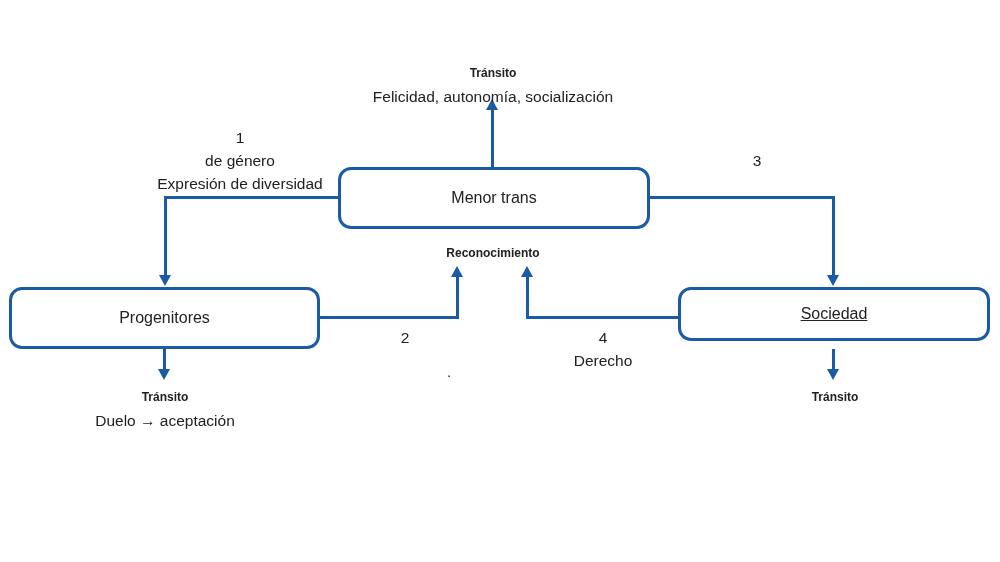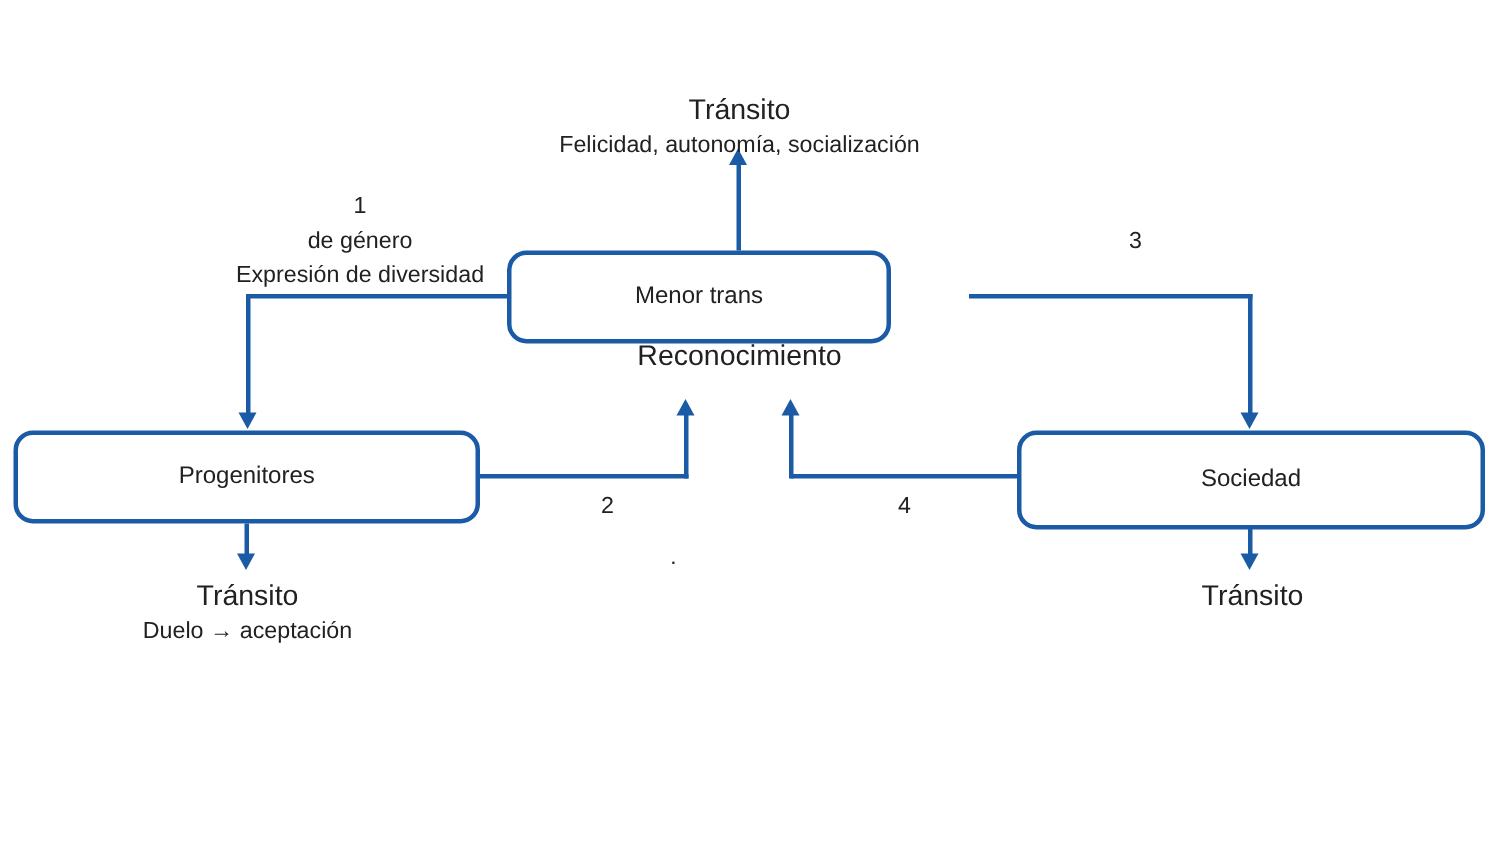--- a/index.html
+++ b/index.html
@@ -54,22 +54,22 @@
     border-top: 11px solid var(--accent);
   }
   .lbl {
     position: absolute;
     text-align: center;
     font-size: 15.5px;
     line-height: 23px;
     z-index: 3;
   }
   .bold {
-    font-weight: 400;
-    font-size: 19px;
+    font-weight: 700;
+    font-size: 12px;
   }
 </style>
 </head>
 <body>
 
 <div class="canvas">
 
   <div class="seg" style="left:491px;top:110px;width:3px;height:57px;"></div>
   <div class="arrow up" style="left:486px;top:99px;"></div>
 
@@ -88,53 +88,54 @@
   <div class="seg" style="left:527px;top:316px;width:153px;height:3px;"></div>
   <div class="seg" style="left:526px;top:276px;width:3px;height:43px;"></div>
   <div class="arrow up" style="left:521px;top:266px;"></div>
 
   <div class="seg" style="left:163px;top:349px;width:3px;height:21px;"></div>
   <div class="arrow down" style="left:158px;top:369px;"></div>
 
   <div class="seg" style="left:832px;top:349px;width:3px;height:21px;"></div>
   <div class="arrow down" style="left:827px;top:369px;"></div>
 
-  <div class="node" style="left:338px;top:167px;width:256px;height:62px;">
+  <div class="node" style="left:338px;top:167px;width:312px;height:62px;">
     <span>Menor trans</span>
   </div>
   <div class="node" style="left:9px;top:287px;width:311px;height:62px;">
     <span>Progenitores</span>
   </div>
-  <div class="node" style="left:678px;top:287px;width:312px;height:66px;">
+  <div class="node" style="left:678px;top:287px;width:312px;height:54px;text-decoration:underline;">
     <span>Sociedad</span>
   </div>
 
   <div class="lbl" style="left:313px;top:62px;width:360px;">
     <div class="bold">Tránsito</div>
     <div>Felicidad, autonomía, socialización</div>
   </div>
 
   <div class="lbl" style="left:115px;top:126px;width:250px;">
     <div>1</div>
     <div>de género</div>
     <div>Expresión de diversidad</div>
   </div>
 
   <div class="lbl" style="left:632px;top:149px;width:250px;">
     <div>3</div>
   </div>
 
-  <div class="lbl bold" style="left:383px;top:226px;width:220px;">Reconocimiento</div>
+  <div class="lbl bold" style="left:383px;top:242px;width:220px;">Reconocimiento</div>
 
   <div class="lbl" style="left:355px;top:326px;width:100px;">
     <div>2</div>
   </div>
 
   <div class="lbl" style="left:553px;top:326px;width:100px;">
     <div>4</div>
+    <div>Derecho</div>
   </div>
 
   <div class="lbl" style="left:444px;top:360px;width:10px;font-size:15px;">.</div>
 
   <div class="lbl" style="left:45px;top:386px;width:240px;">
     <div class="bold">Tránsito</div>
     <div>Duelo → aceptación</div>
   </div>
 
   <div class="lbl" style="left:715px;top:386px;width:240px;">

